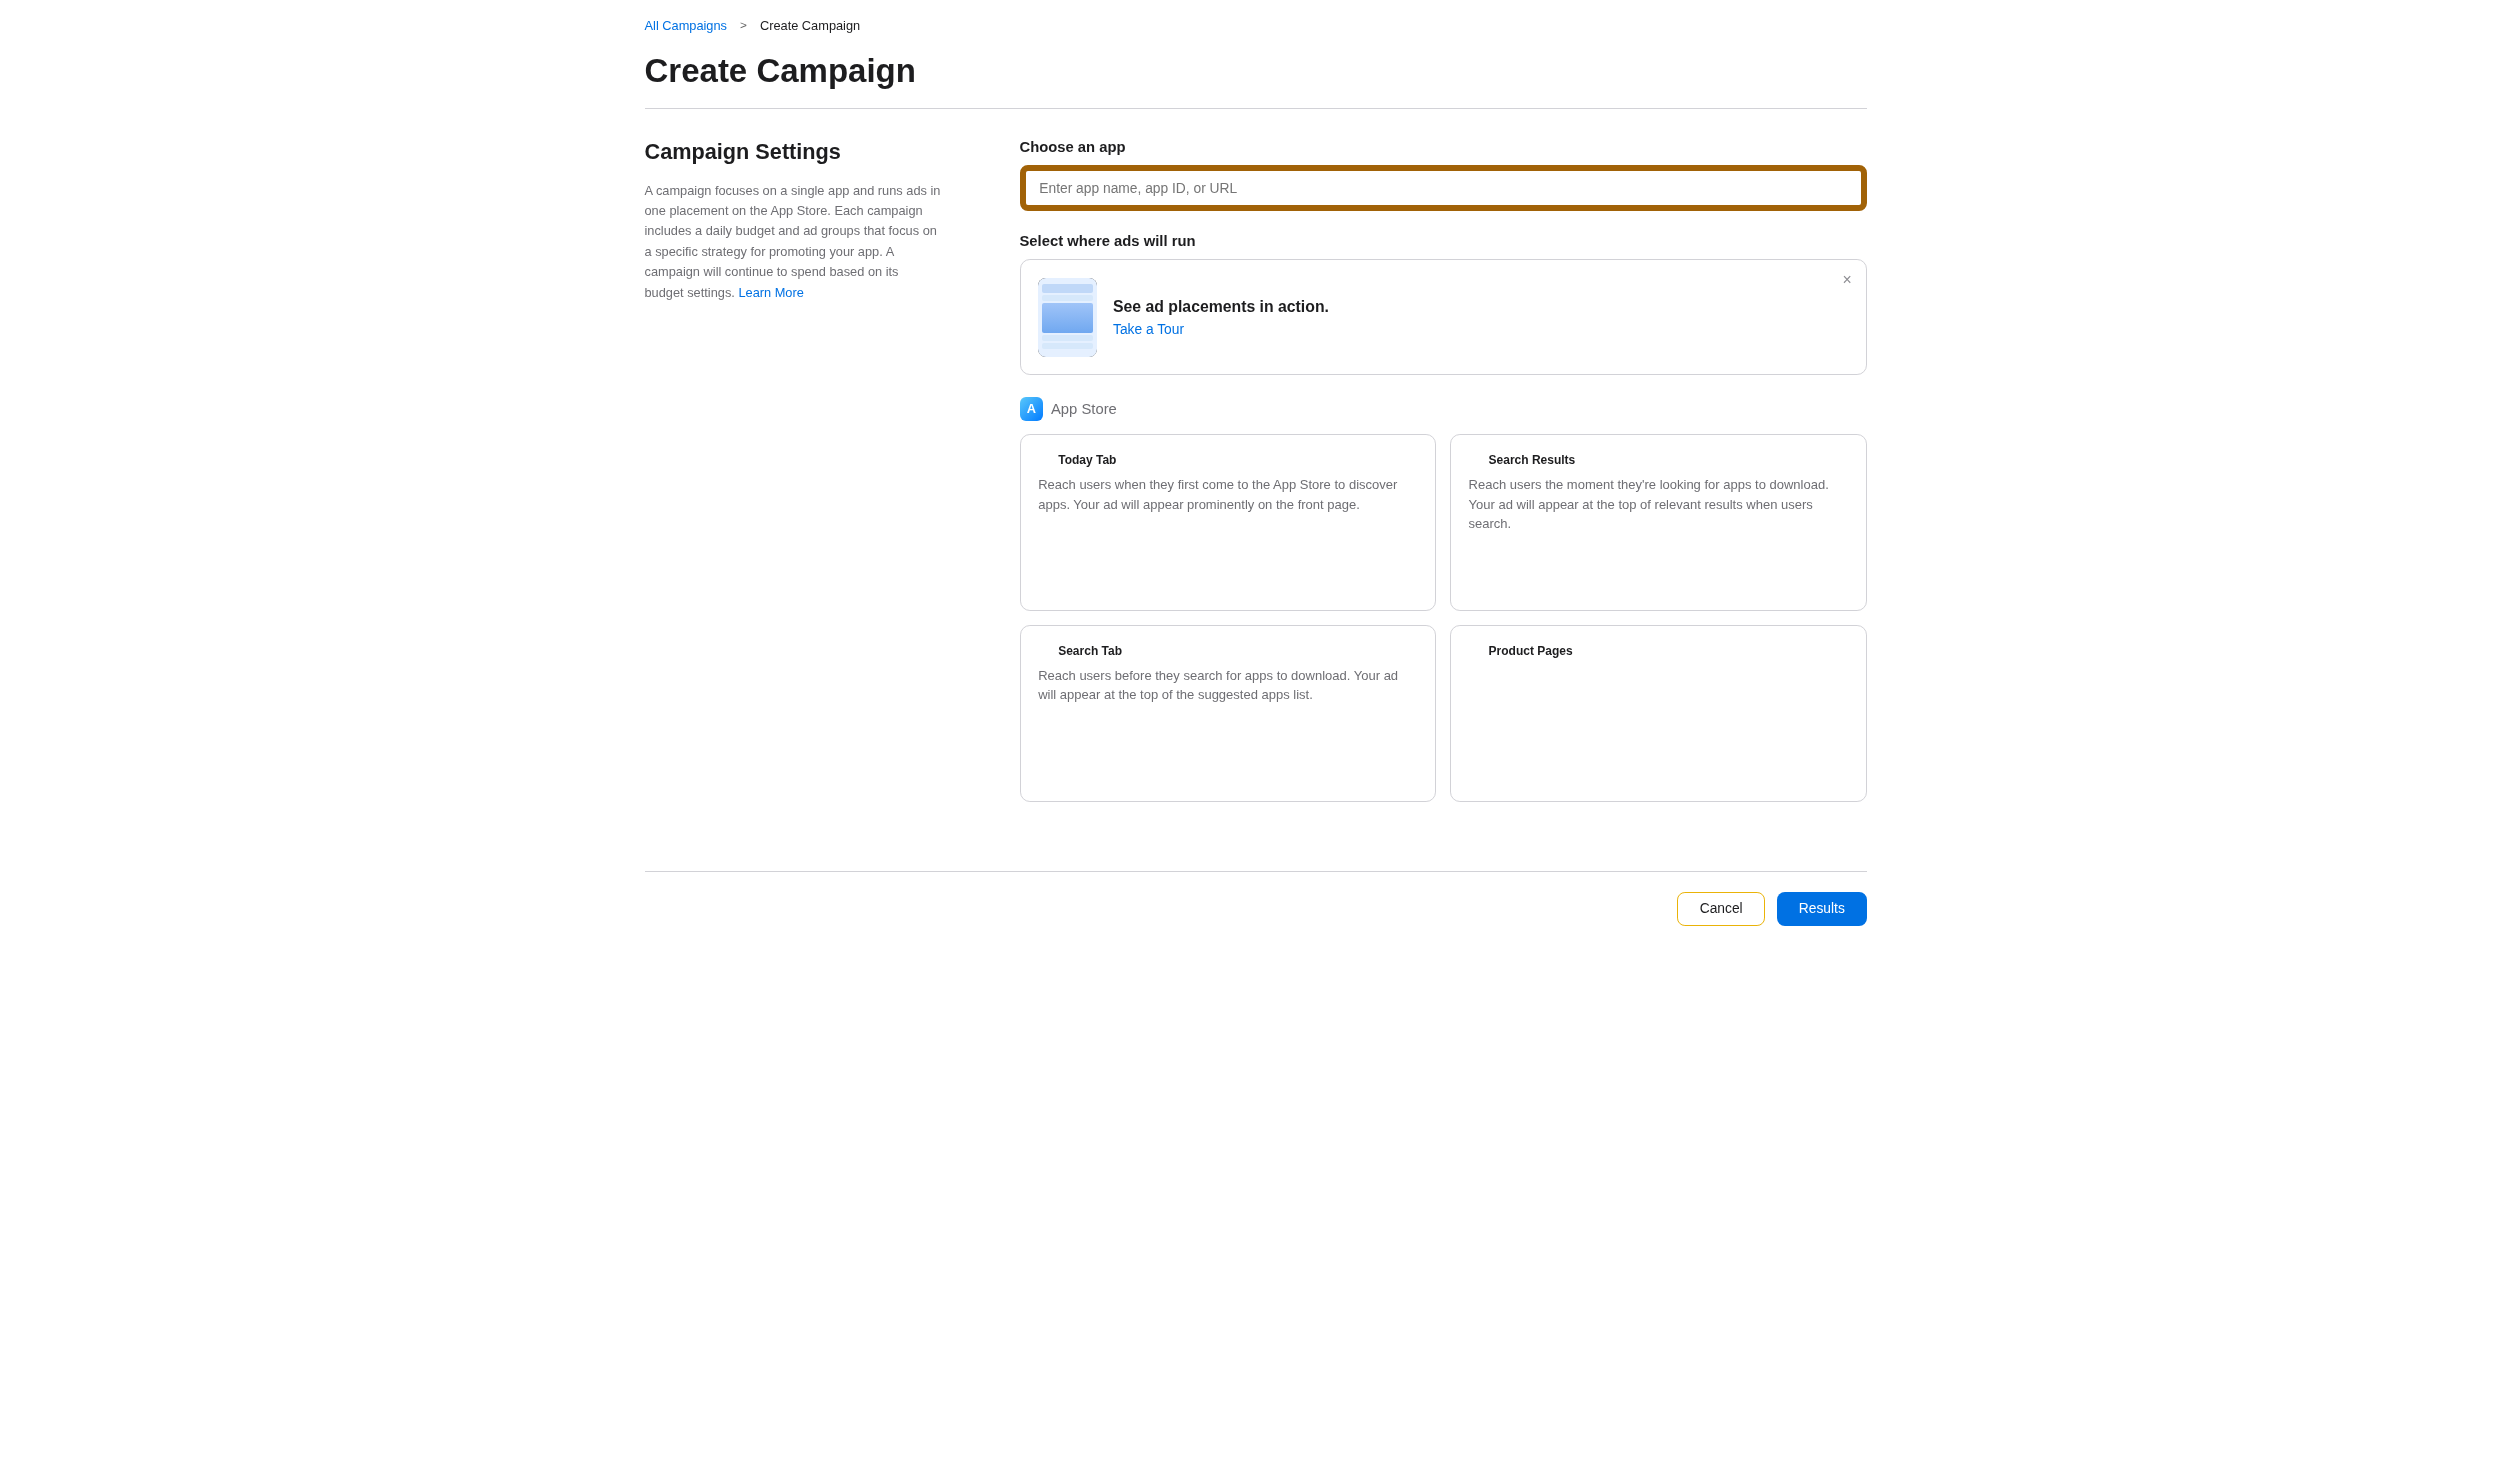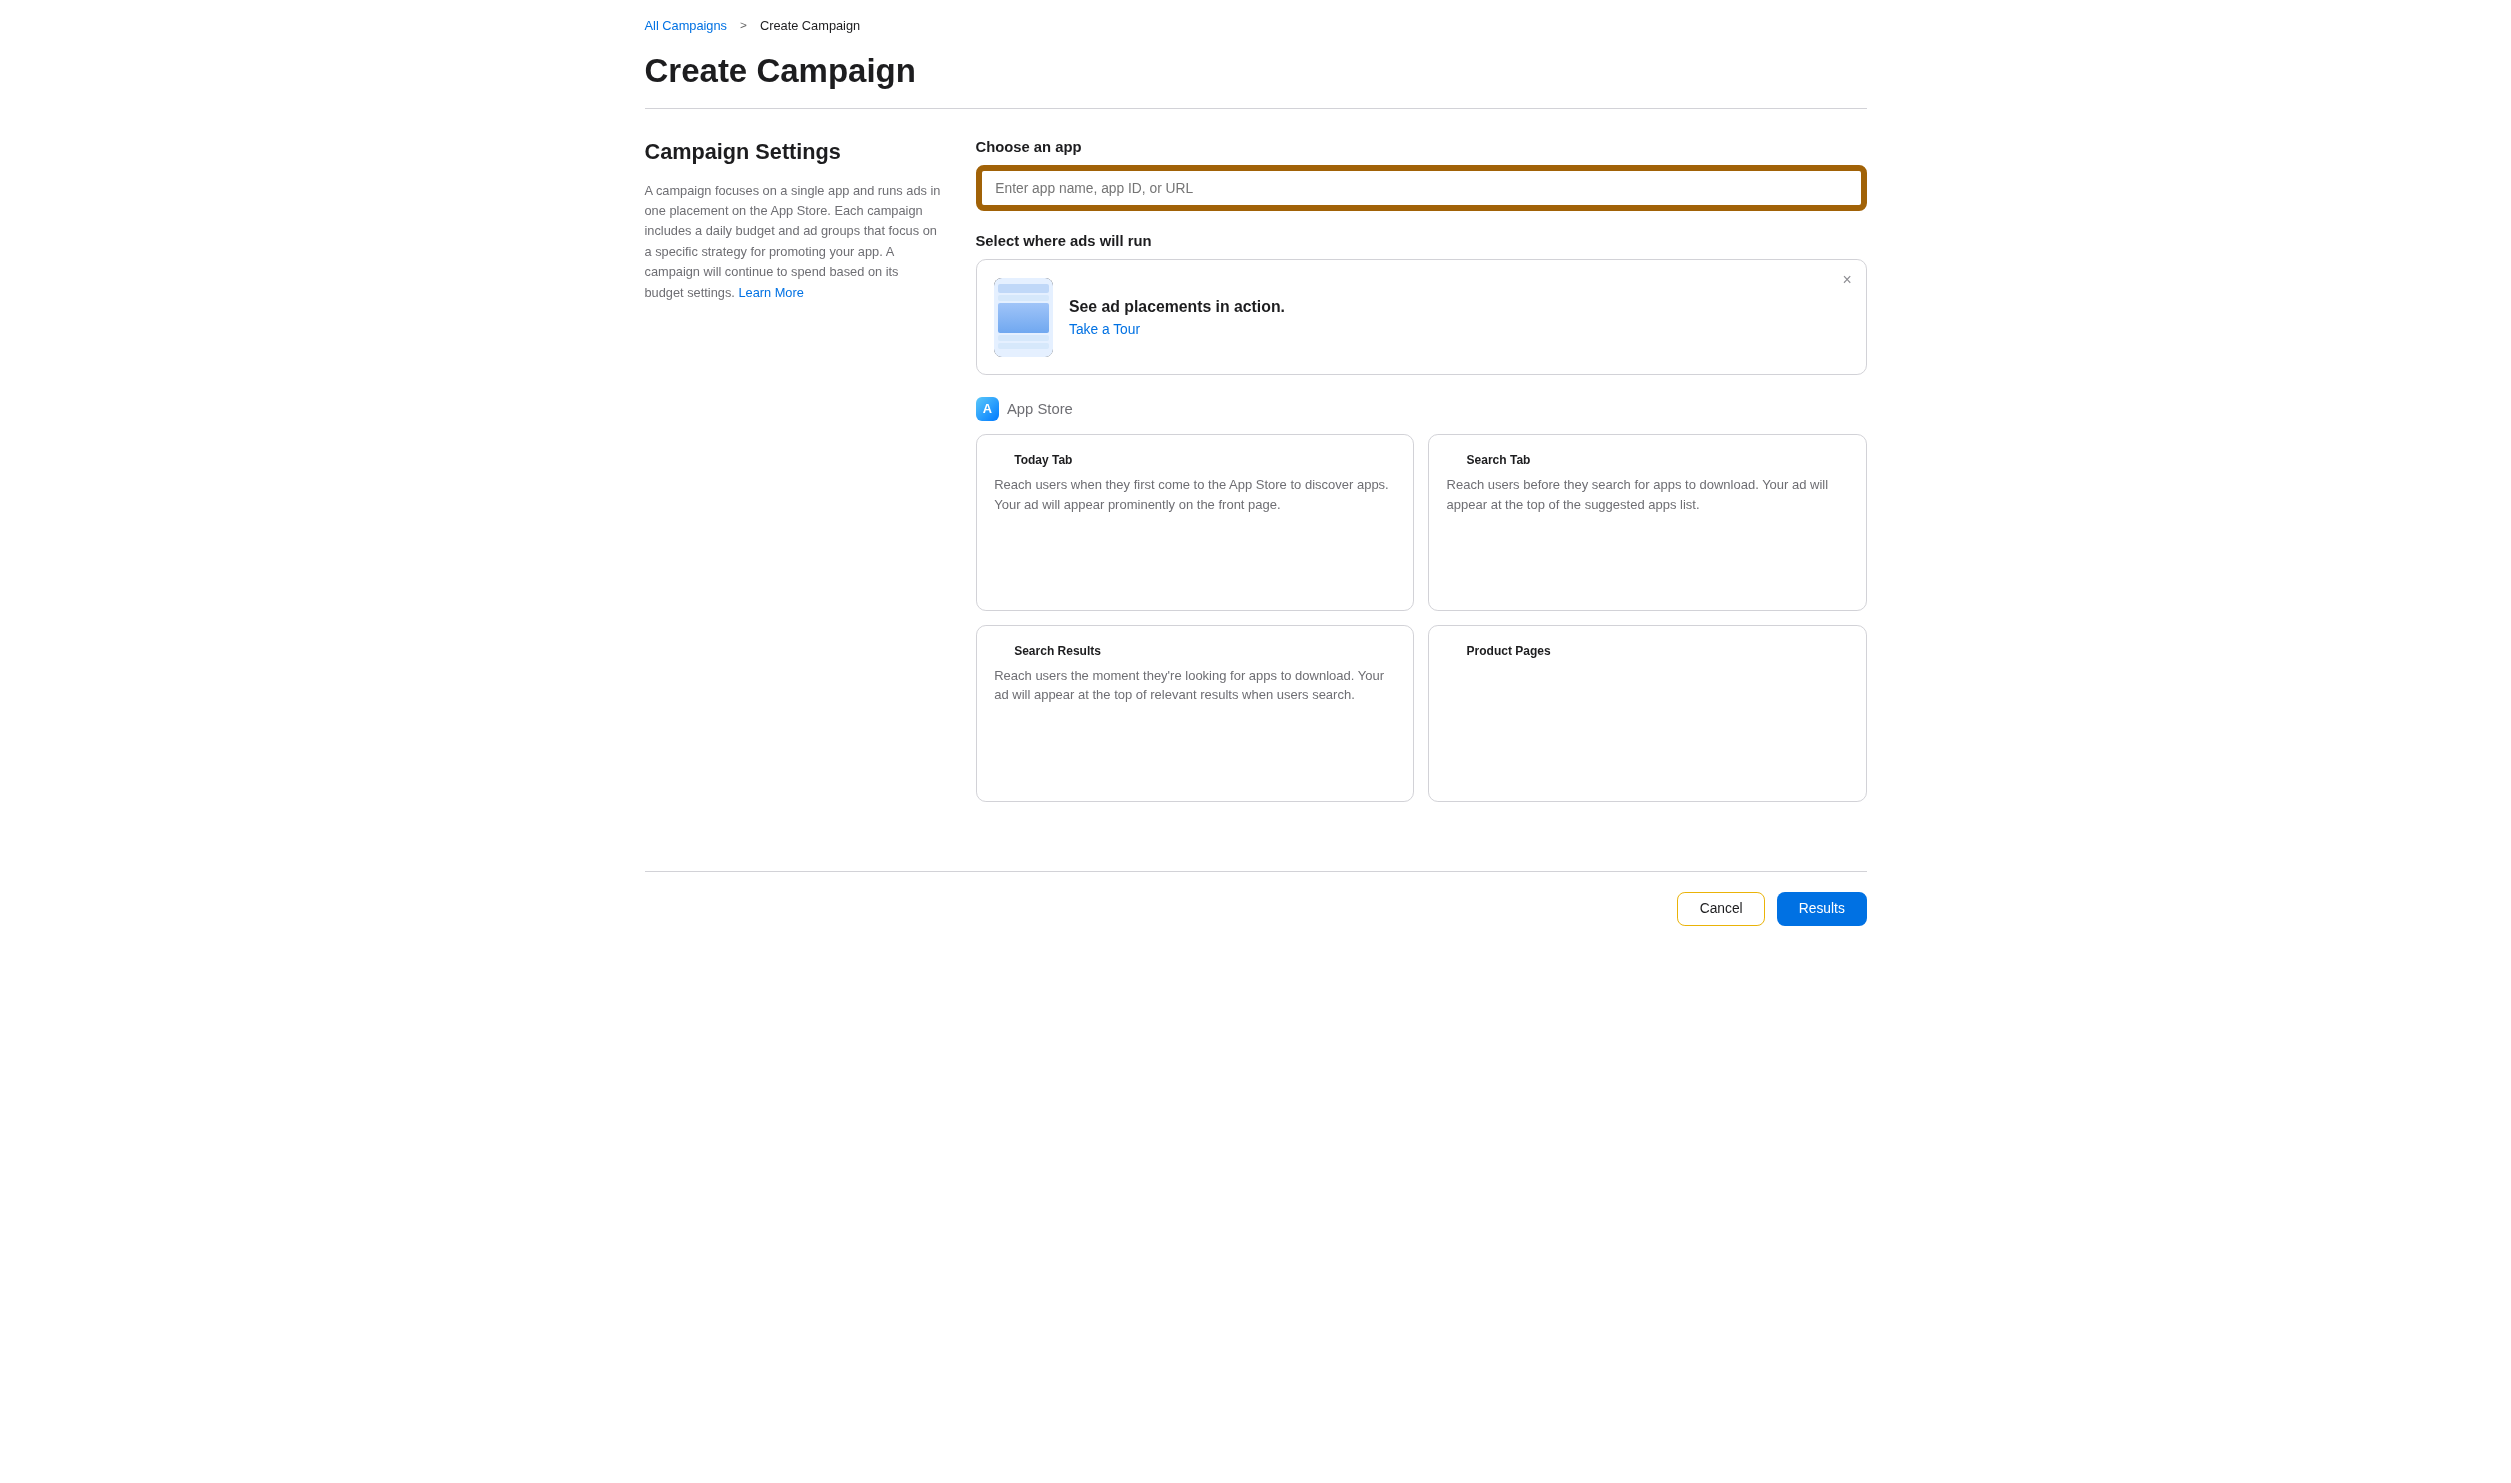--- a/index.html
+++ b/index.html
@@ -49,21 +49,21 @@
       margin: 0 0 29.6px;
     }
     .divider-bottom {
       border: none;
       border-top: 1px solid #d2d2d7;
       margin: 29.6px 0 0;
     }
     
     .main-content {
       display: flex;
-      gap: 35px;
+      gap: 79px;
       padding-bottom: 39px;
     }
     
     .sidebar {
       width: 296px;
       flex-shrink: 0;
     }
     .sidebar-title {
       font-size: 21.7px;
       font-weight: 600;
@@ -312,26 +312,26 @@
         <span class="app-store-name" data-interactable="false">App Store</span>
       </div>
 
       
       <div class="cards-grid" data-interactable="false">
         <div class="placement-card" data-interactable="true">
           <div class="card-title" data-interactable="false">Today Tab</div>
           <div class="card-desc" data-interactable="false">Reach users when they first come to the App Store to discover apps. Your ad will appear prominently on the front page.</div>
         </div>
         <div class="placement-card" data-interactable="true">
+          <div class="card-title" data-interactable="false">Search Results</div>
+          <div class="card-desc" data-interactable="false">Reach users the moment they're looking for apps to download. Your ad will appear at the top of relevant results when users search.</div>
+        </div>
+        <div class="placement-card" data-interactable="true">
           <div class="card-title" data-interactable="false">Search Tab</div>
           <div class="card-desc" data-interactable="false">Reach users before they search for apps to download. Your ad will appear at the top of the suggested apps list.</div>
-        </div>
-        <div class="placement-card" data-interactable="true">
-          <div class="card-title" data-interactable="false">Search Results</div>
-          <div class="card-desc" data-interactable="false">Reach users the moment they're looking for apps to download. Your ad will appear at the top of relevant results when users search.</div>
         </div>
         <div class="placement-card" data-interactable="true">
           <div class="card-title" data-interactable="false">Product Pages</div>
         </div>
       </div>
     </div>
   </div>
 
   <hr class="divider-bottom" data-interactable="false">
 

